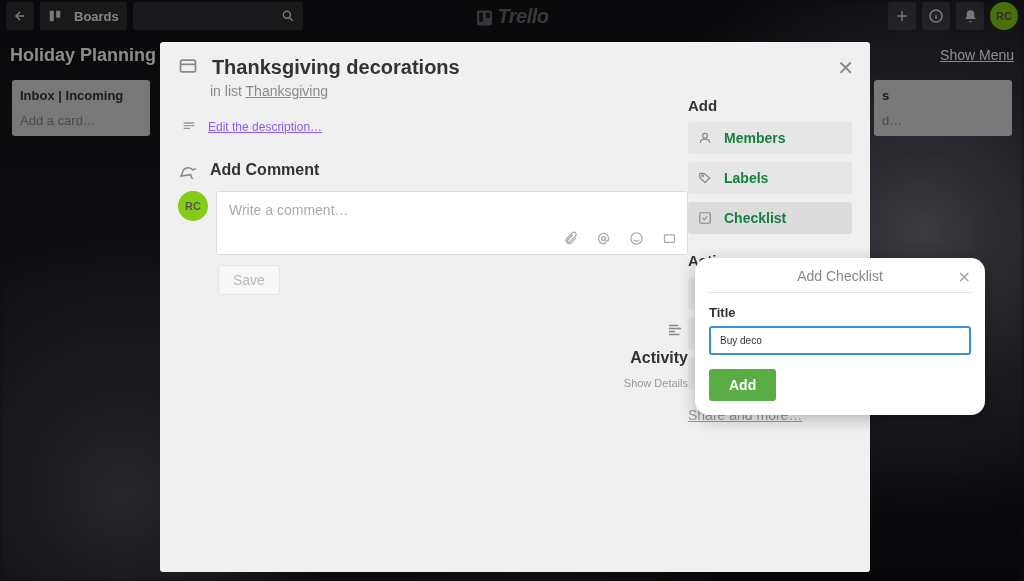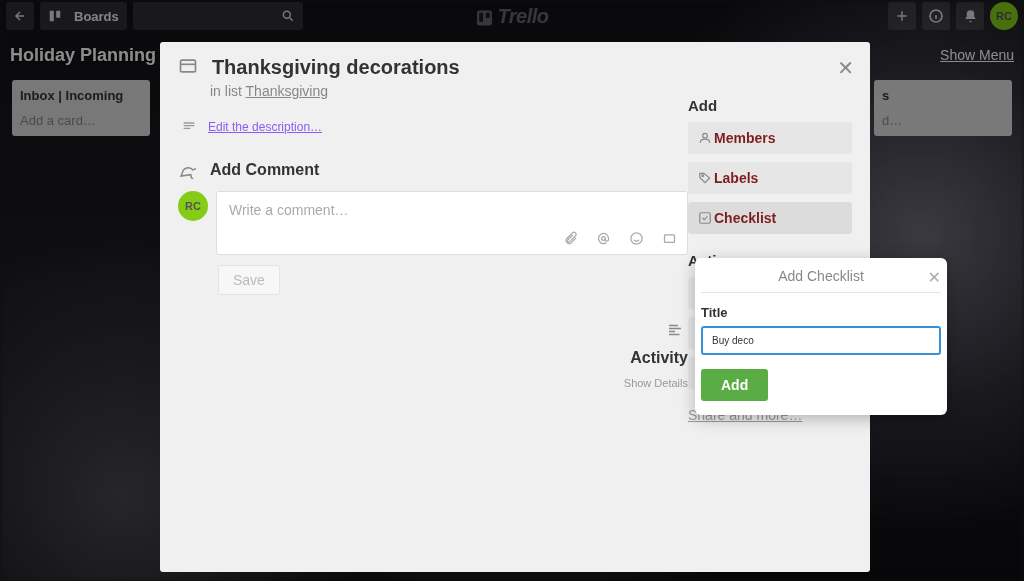--- a/index.html
+++ b/index.html
@@ -85,30 +85,30 @@
 .comment-box .ph { color:#aaa; font-size:14px; }
 .comment-tools { position:absolute; right:10px; bottom:8px; display:flex; gap:18px; color:#aaa; font-size:15px; }
 .save-btn {
   margin-left:40px; margin-top:10px; background:#f7f7f7; border:1px solid #e4e4e4;
   color:#bbb; padding:6px 14px; border-radius:3px; font-size:14px; font-weight:500;
 }
 .activity-row .details-link { margin-left:auto; color:#999; font-size:11px; }
 .side-title { font-size:15px; font-weight:700; color:#333; margin-bottom:8px; }
 .side-btn {
   background:#e6e6e6; border-radius:3px; padding:8px 10px; margin-bottom:8px;
-  display:flex; align-items:center; color:#7f1d1d; font-size:14px; font-weight:600;
+  display:flex; align-items:center; gap:10px; color:#15803d; font-size:14px; font-weight:600;
   cursor:pointer;
 }
 .side-btn.active { background:#dcdcdc; }
 .side-btn .ic { width:16px; color:#888; display:flex; }
 .side-link { color:#999; text-decoration:underline; font-size:14px; margin-top:10px; display:inline-block; }
 .popover {
-  position:absolute; top:258px; left:695px; width:252px; background:#fff;
-  border-radius:6px; box-shadow:0 4px 16px rgba(0,0,0,0.25);
-  padding:10px 6px 14px;
+  position:absolute; top:258px; left:695px; width:290px; background:#fff;
+  border-radius:14px; box-shadow:0 4px 16px rgba(0,0,0,0.25);
+  padding:10px 14px 14px;
 }
 .popover-title { text-align:center; color:#888; font-size:14px; padding-bottom:8px; border-bottom:1px solid #e5e5e5; position:relative; }
 .popover-close { position:absolute; right:0; top:0; color:#aaa; font-size:16px; cursor:pointer; }
 .popover label { display:block; font-size:13px; font-weight:700; color:#333; margin:12px 0 6px; }
 .popover input[type="text"] {
   width:100%; padding:7px 9px; font-size:10px; border:2px solid #3b8fd4; border-radius:3px;
   outline:none; color:#333;
 }
 .add-btn {
   background:#5aac44; color:#fff; border:none; border-radius:3px;

